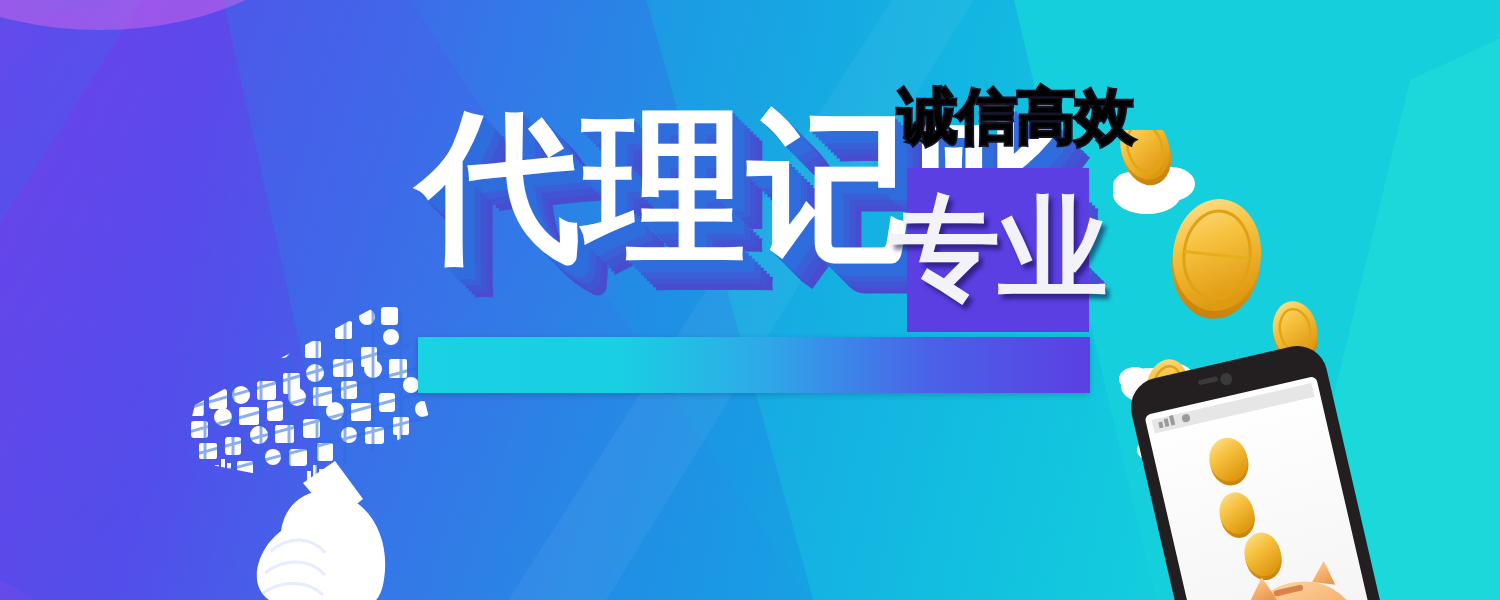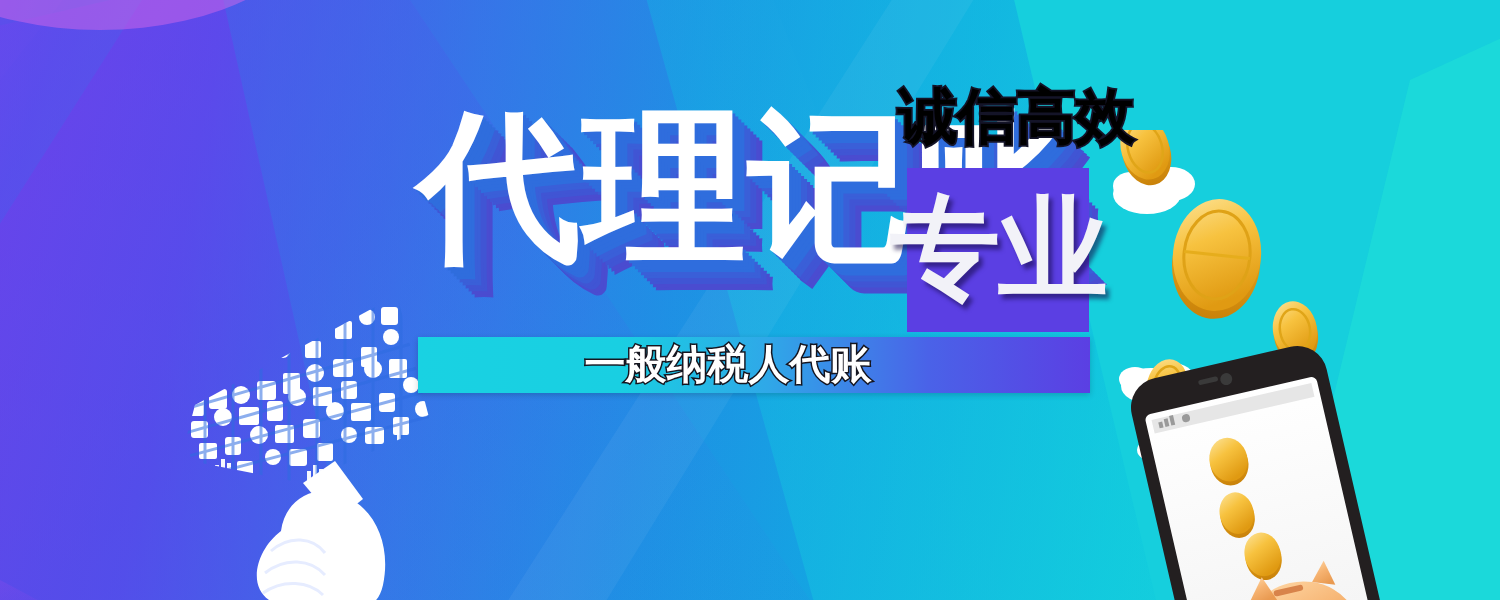--- a/index.html
+++ b/index.html
@@ -431,18 +431,17 @@
 
   <div class="headline">代理记账</div>
 
   <div class="tagline-top">诚信高效</div>
 
   <div class="pro-box">
     <span class="pro-text">专业</span>
   </div>
 
   <div class="subtitle-bar">
-    <span class="sub-text">一般纳税人代账</span>
     <span class="gap"></span>
     <span class="gap"></span>
   </div>
 
 </div>
 
 </body></html>

